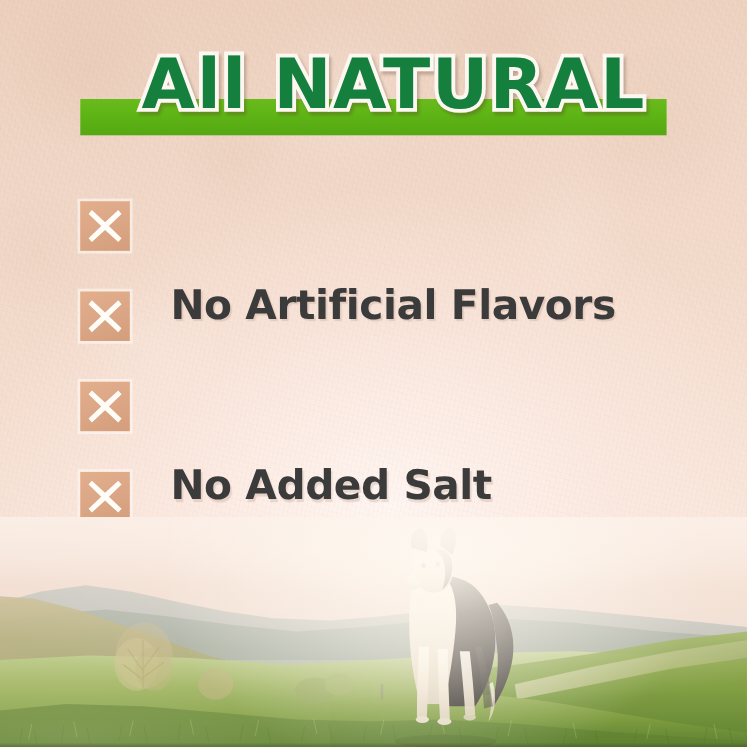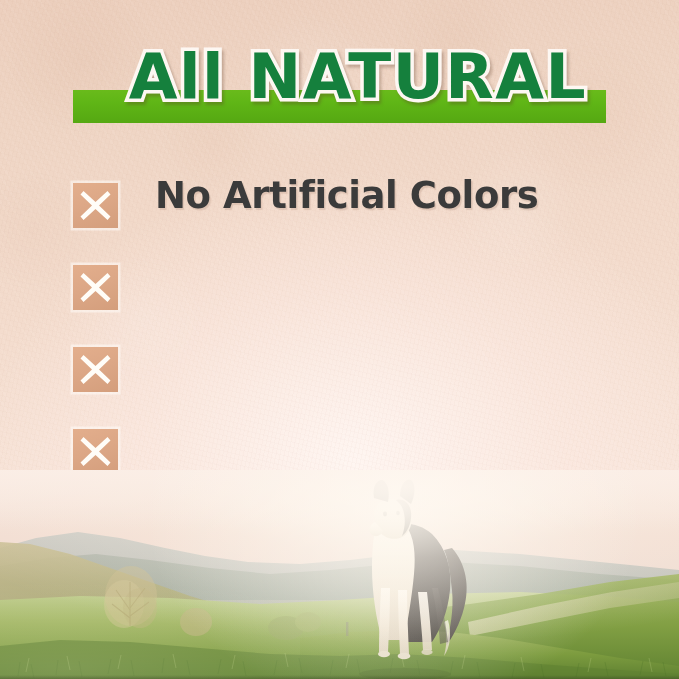--- a/index.html
+++ b/index.html
@@ -169,45 +169,46 @@
   </div>
 
   <div id="claims-list">
 
     <div class="claim-row">
       <div class="claim-icon">
         <svg viewBox="0 0 45 45" aria-hidden="true">
           <path d="M10.5 8.0 L22.5 19.0 L34.5 8.0 L37.5 11.5 L26.0 22.5 L37.5 33.5 L34.5 37.0 L22.5 26.0 L10.5 37.0 L7.5 33.5 L19.0 22.5 L7.5 11.5 Z" fill="#fffdf8"></path>
         </svg>
       </div>
-      <div class="claim-label">No Artificial Colors</div>
+    </div>
+
+    <div class="claim-row">
+      <div class="claim-icon">
+        <svg viewBox="0 0 45 45" aria-hidden="true">
+          <path d="M10.5 8.0 L22.5 19.0 L34.5 8.0 L37.5 11.5 L26.0 22.5 L37.5 33.5 L34.5 37.0 L22.5 26.0 L10.5 37.0 L7.5 33.5 L19.0 22.5 L7.5 11.5 Z" fill="#fffdf8"></path>
+        </svg>
+      </div>
+      <div class="claim-label">No Artificial Flavors</div>
     </div>
 
     <div class="claim-row">
       <div class="claim-icon">
         <svg viewBox="0 0 45 45" aria-hidden="true">
           <path d="M10.5 8.0 L22.5 19.0 L34.5 8.0 L37.5 11.5 L26.0 22.5 L37.5 33.5 L34.5 37.0 L22.5 26.0 L10.5 37.0 L7.5 33.5 L19.0 22.5 L7.5 11.5 Z" fill="#fffdf8"></path>
         </svg>
       </div>
     </div>
 
     <div class="claim-row">
       <div class="claim-icon">
         <svg viewBox="0 0 45 45" aria-hidden="true">
           <path d="M10.5 8.0 L22.5 19.0 L34.5 8.0 L37.5 11.5 L26.0 22.5 L37.5 33.5 L34.5 37.0 L22.5 26.0 L10.5 37.0 L7.5 33.5 L19.0 22.5 L7.5 11.5 Z" fill="#fffdf8"></path>
         </svg>
       </div>
-    </div>
-
-    <div class="claim-row">
-      <div class="claim-icon">
-        <svg viewBox="0 0 45 45" aria-hidden="true">
-          <path d="M10.5 8.0 L22.5 19.0 L34.5 8.0 L37.5 11.5 L26.0 22.5 L37.5 33.5 L34.5 37.0 L22.5 26.0 L10.5 37.0 L7.5 33.5 L19.0 22.5 L7.5 11.5 Z" fill="#fffdf8"></path>
-        </svg>
-      </div>
+      <div class="claim-label">No Added Salt</div>
     </div>
 
   </div>
 
   <div id="landscape-photo">
     <svg width="679" height="209" viewBox="0 0 679 209">
       <defs>
         <linearGradient id="skyG" x1="0" y1="0" x2="0" y2="1">
           <stop offset="0%" stop-color="#f7e8df"></stop>
           <stop offset="55%" stop-color="#f2ddd2"></stop>

